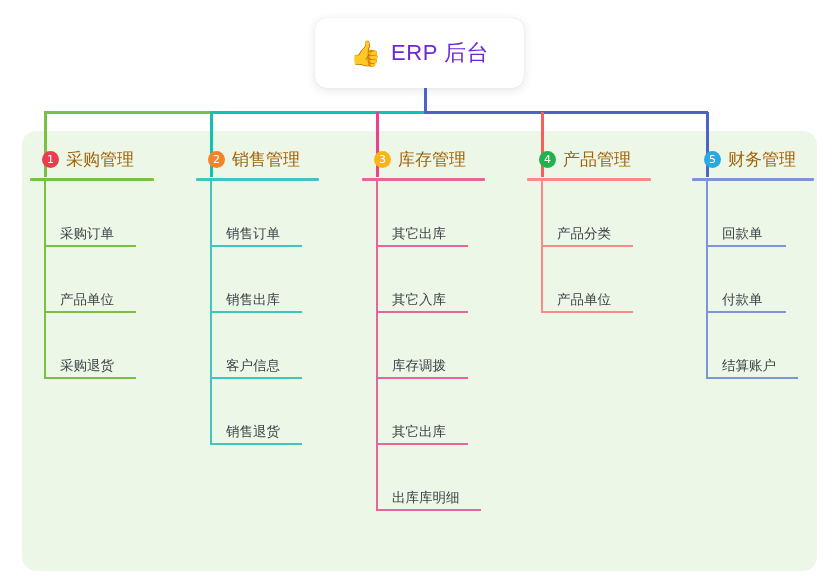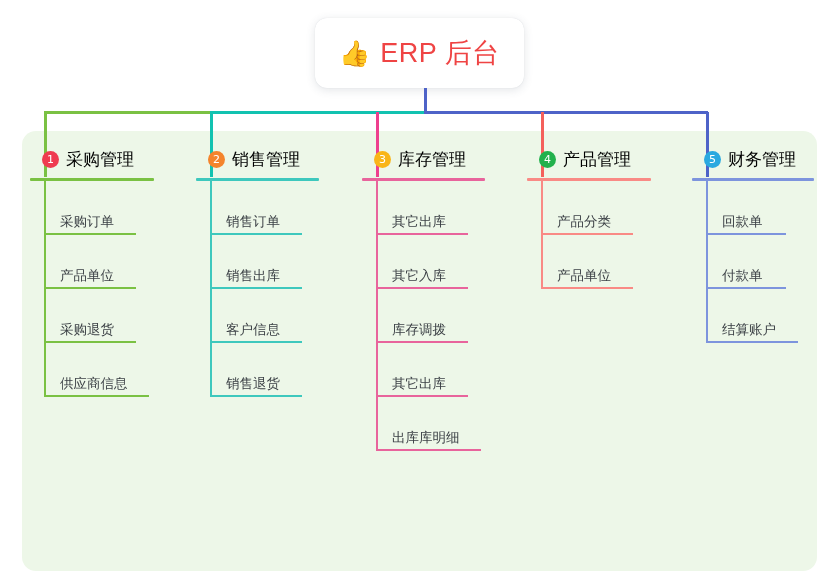--- a/index.html
+++ b/index.html
@@ -50,22 +50,22 @@
   .title-inner {
     display: flex;
     align-items: center;
     gap: 10px;
   }
   .title-emoji {
     font-size: 25px;
     line-height: 1;
   }
   .title-text {
-    font-size: 27px;
-    color: #ef4444;
+    font-size: 22px;
+    color: #6d28d9;
     letter-spacing: 0.5px;
     white-space: nowrap;
   }
 
   
   .connectors {
     position: absolute;
     left: 0;
     top: 0;
     width: 839px;
@@ -100,21 +100,21 @@
     border-radius: 50%;
     color: #ffffff;
     font-size: 11px;
     line-height: 17px;
     text-align: center;
     font-family: "DejaVu Sans", sans-serif;
     flex: 0 0 auto;
   }
   .col-title {
     font-size: 17px;
-    color: #000000;
+    color: #a16207;
     white-space: nowrap;
   }
   .head-rule {
     height: 3px;
     border-radius: 1px;
     margin-top: 6px;
   }
 
   
   .leaves {
@@ -124,21 +124,21 @@
   }
   .spine {
     position: absolute;
     left: 0;
     top: 0;
     bottom: 0;
     width: 2px;
   }
   .leaf {
     position: relative;
-    height: 54px;
+    height: 66px;
     box-sizing: border-box;
     display: flex;
     align-items: flex-end;
     padding-left: 16px;
     padding-bottom: 5px;
   }
   .leaf-label {
     font-size: 13.5px;
     color: #3a3f44;
     white-space: nowrap;
@@ -191,24 +191,20 @@
             <div class="leaf-rule" style="width: 92px; background: rgb(122, 193, 67);"></div>
           </div>
           <div class="leaf">
             <span class="leaf-label">产品单位</span>
             <div class="leaf-rule" style="width: 92px; background: rgb(122, 193, 67);"></div>
           </div>
           <div class="leaf">
             <span class="leaf-label">采购退货</span>
             <div class="leaf-rule" style="width: 92px; background: rgb(122, 193, 67);"></div>
           </div>
-          <div class="leaf">
-            <span class="leaf-label">供应商信息</span>
-            <div class="leaf-rule" style="width: 105px; background: rgb(122, 193, 67);"></div>
-          </div>
         </div>
       </div>
       <div class="column" style="left: 196px; width: 152px;">
         <div class="col-head">
           <span class="badge" style="background: rgb(244, 132, 44);">2</span>
           <span class="col-title">销售管理</span>
         </div>
         <div class="head-rule" style="width: 123px; background: rgb(62, 200, 189);"></div>
         <div class="leaves">
           <div class="spine" style="background: rgb(62, 200, 189);"></div>

